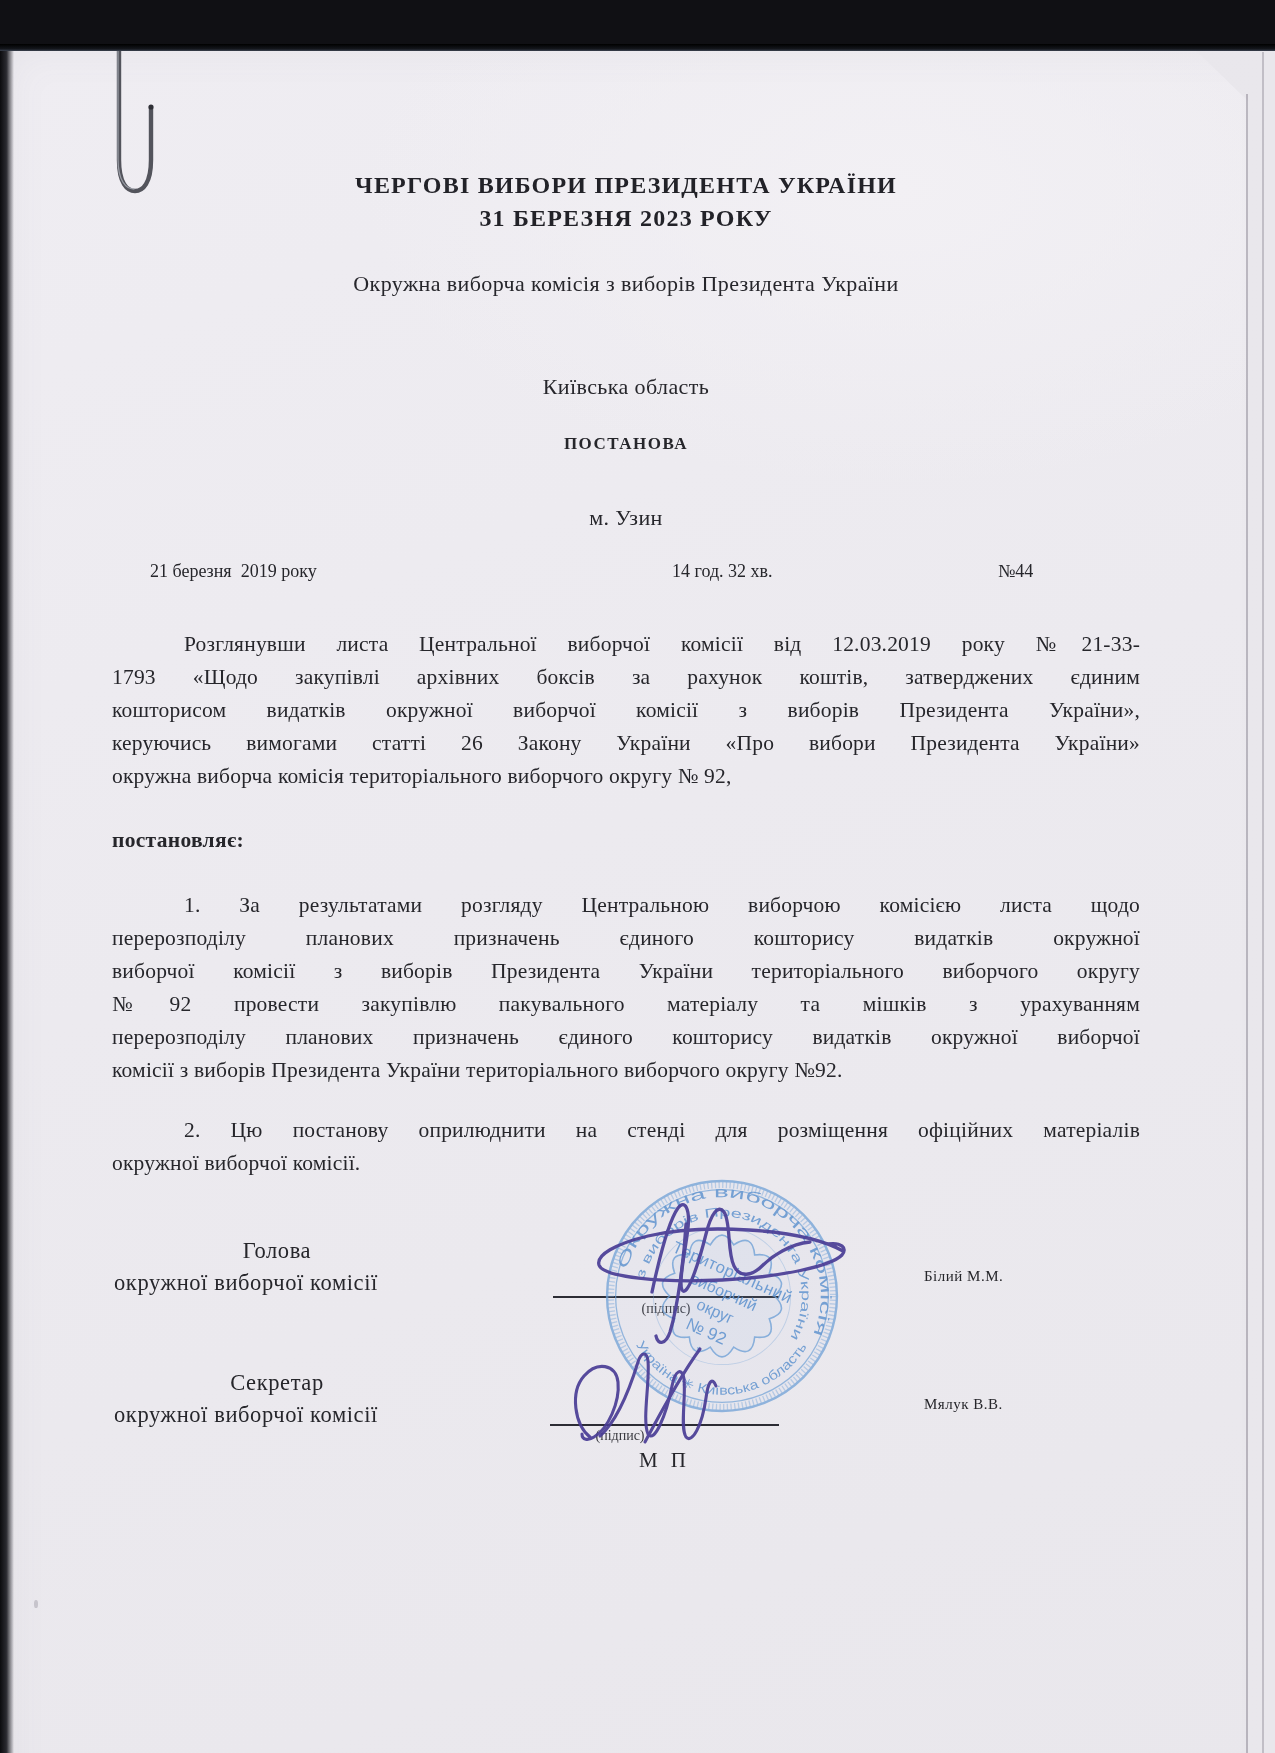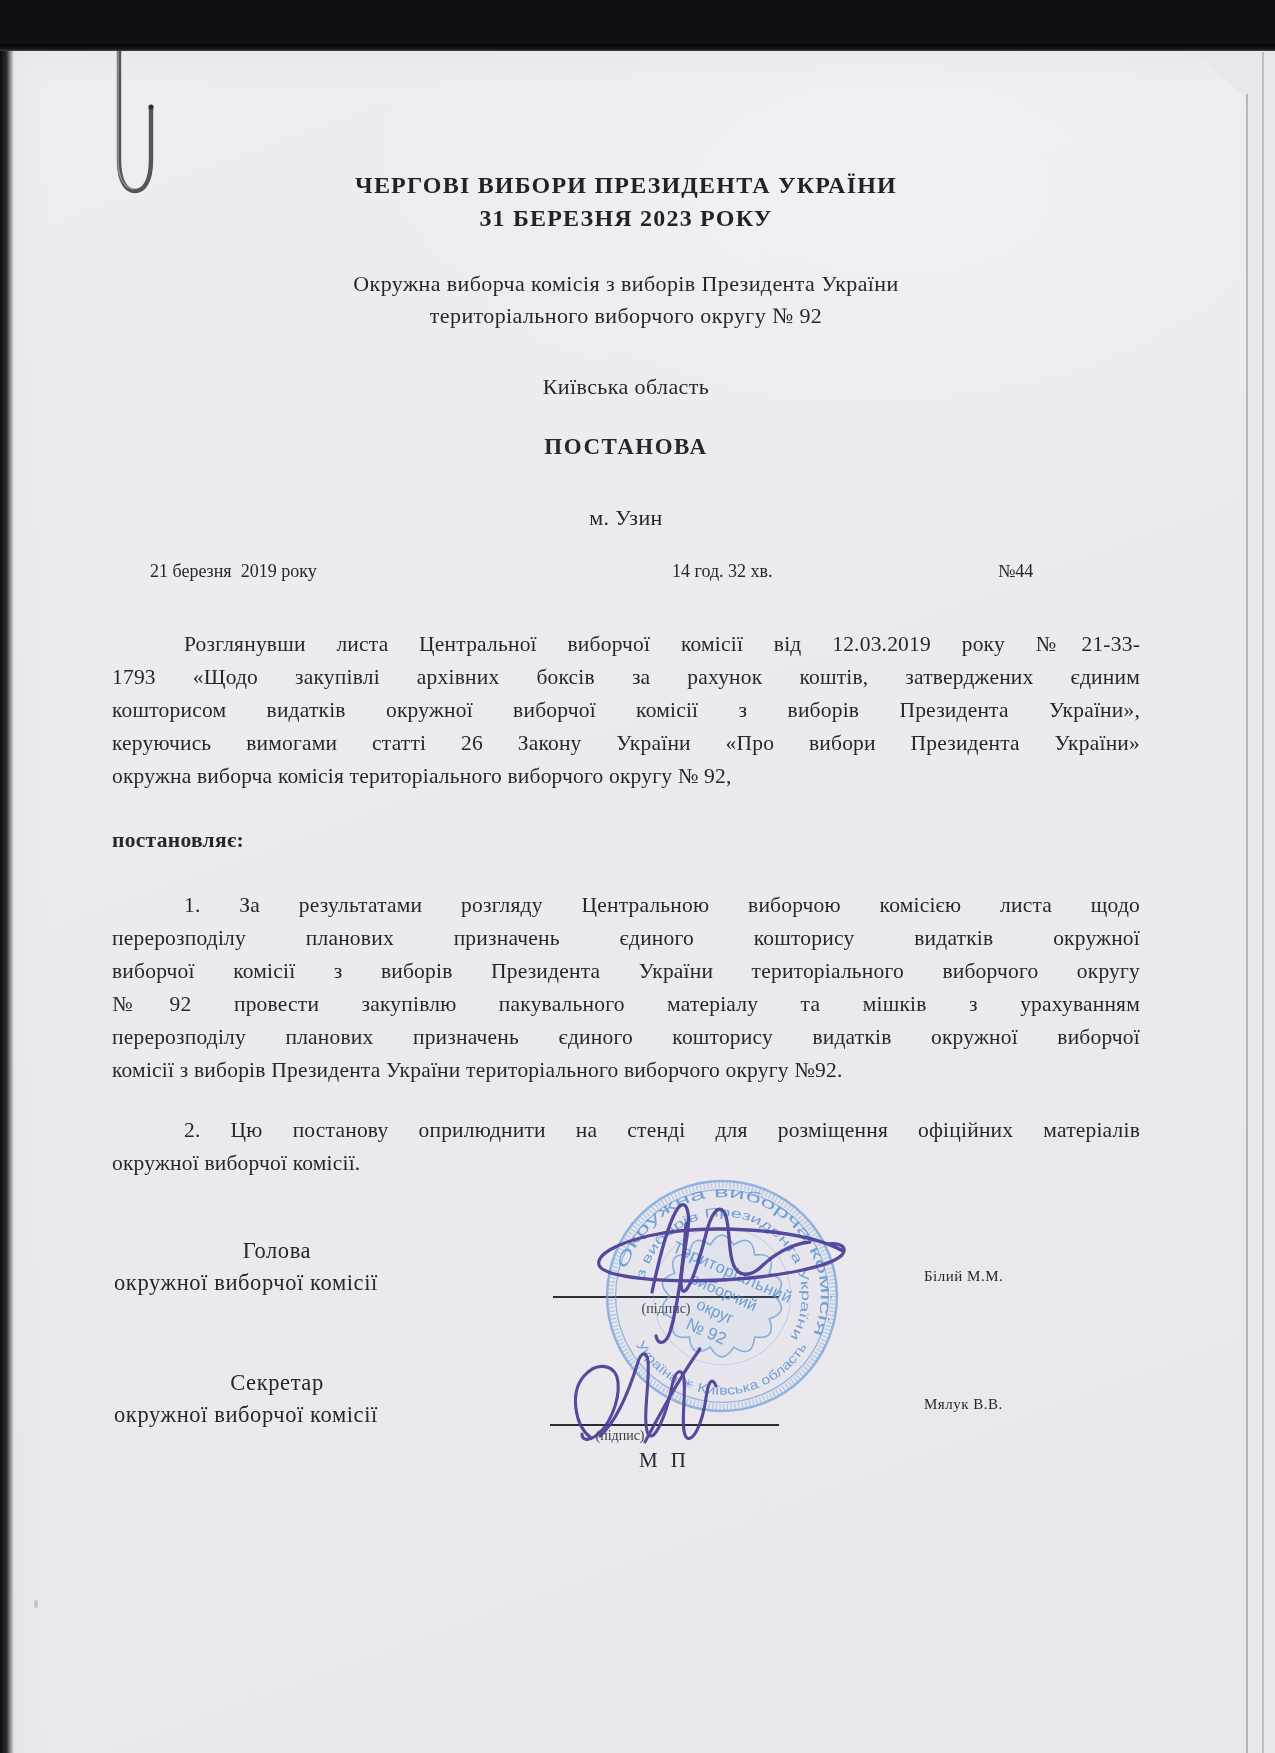--- a/index.html
+++ b/index.html
@@ -21,21 +21,21 @@
         clip-path:polygon(0 0,1186px 0,1240px 52px,1240px 1748px,0 1748px);
         box-shadow:inset 0 0 40px rgba(120,110,130,.08);z-index:1;}
   .sheet-right-line{position:absolute;top:50px;bottom:0;left:1246px;width:1.5px;background:rgba(110,105,120,.4);z-index:2;}
   .speck{position:absolute;left:34px;top:1556px;width:4px;height:8px;background:#b4b0ba;opacity:.65;border-radius:45%;z-index:3;}
 
   .abs{position:absolute;z-index:4;}
   .center{text-align:center;}
   .content-col{left:112px;width:1028px;}
   .title{font-weight:bold;font-size:24px;letter-spacing:1.2px;color:#222228;}
   .sub{font-size:22px;letter-spacing:.4px;}
-  .doctype{font-weight:bold;font-size:23px;letter-spacing:1.5px;}
+  .doctype{font-weight:bold;font-size:17px;letter-spacing:1.5px;}
   .meta{font-size:18px;white-space:pre;}
   .para{font-size:21.5px;letter-spacing:.2px;line-height:33px;}
   .line{text-align:justify;text-align-last:justify;}
   .line.last{text-align-last:left;}
   .line.indent{text-indent:72px;}
   .resolves{font-weight:bold;font-size:21.5px;letter-spacing:.3px;}
   .sig-title{font-size:22.5px;letter-spacing:.6px;}
   .sig-name{font-size:15px;letter-spacing:.5px;}
   .sig-line{border-top:2px solid #2c2c34;height:0;}
   .sig-caption{font-size:14px;color:#3a3a40;text-align:center;}
@@ -50,21 +50,20 @@
 
   <div class="under-sheet"></div>
   <div class="under-edge-line"></div>
   <div class="main-sheet"></div>
   <div class="sheet-right-line"></div>
   <div class="speck"></div>
 
   <div class="abs content-col center title" style="top:128px">ЧЕРГОВІ ВИБОРИ ПРЕЗИДЕНТА УКРАЇНИ</div>
   <div class="abs content-col center title" style="top:161px">31 БЕРЕЗНЯ 2023 РОКУ</div>
   <div class="abs content-col center sub" style="top:227px">Окружна виборча комісія з виборів Президента України</div>
-  <div class="abs content-col center sub" style="top:259px">територіального виборчого округу № 92</div>
   <div class="abs content-col center sub" style="top:330px">Київська область</div>
   <div class="abs content-col center doctype" style="top:390px">ПОСТАНОВА</div>
   <div class="abs content-col center sub" style="top:461px">м. Узин</div>
 
   <div class="abs meta" style="left:150px;top:517px">21 березня  2019 року</div>
   <div class="abs meta" style="left:672px;top:517px">14 год. 32 хв.</div>
   <div class="abs meta" style="left:998px;top:517px">№44</div>
 
   <div class="abs content-col para" style="top:584px">
     <div class="line indent">Розглянувши листа Центральної виборчої комісії від 12.03.2019 року №21-33-</div>

